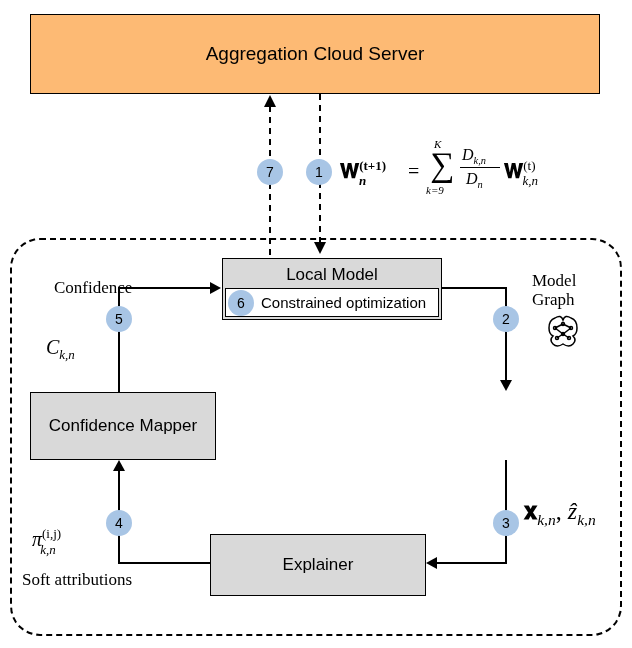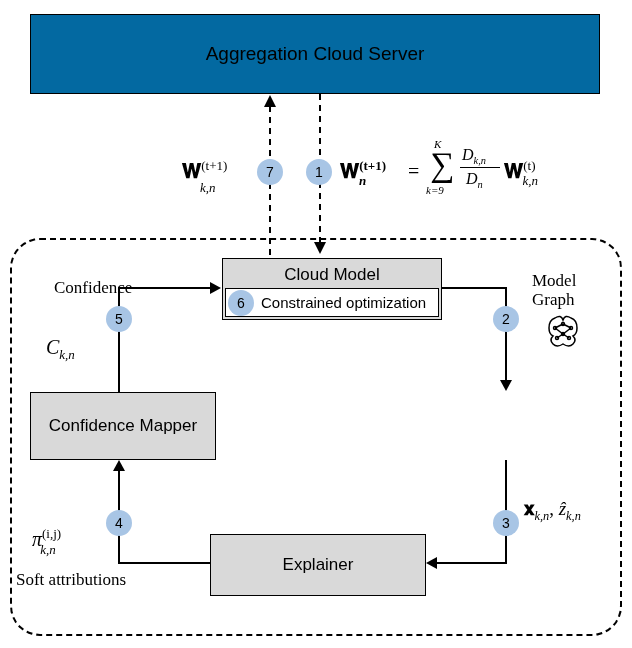--- a/index.html
+++ b/index.html
@@ -2,21 +2,21 @@
 <html><head>
   <meta charset="utf-8">
   <style>
     * { box-sizing: border-box; margin: 0; padding: 0; }
     body { font-family: Arial, sans-serif; background: #fff; width: 632px; height: 648px; position: relative; }
     
     .canvas { position: relative; width: 632px; height: 648px; }
     
     .box { position: absolute; border: 1.5px solid #000; display: flex; align-items: center; justify-content: center; text-align: center; }
     
-    .cloud-box { background: #0369a1; }
+    .cloud-box { background: #fdba74; }
     .gray-box { background: #d9d9d9; }
     .white-box { background: #fff; }
     
     .dashed-container {
       position: absolute;
       border: 2px dashed #000;
       border-radius: 30px;
     }
     
     .step-circle {
@@ -63,21 +63,21 @@
   </svg>
 
   <svg class="dashed-line" style="left:312px; top:94px; width:16px; height:161px;">
     <line x1="8" y1="0" x2="8" y2="149" stroke="#000" stroke-width="2" stroke-dasharray="6,5"></line>
     <polygon points="2,148 14,148 8,160" fill="#000"></polygon>
   </svg>
 
   <div class="dashed-container" style="left:10px; top:238px; width:612px; height:398px;"></div>
 
   <div class="box gray-box" style="left:222px; top:258px; width:220px; height:62px; justify-content:flex-start; padding-top:6px; flex-direction:column;">
-    <span style="font-size:17px;">Cloud Model</span>
+    <span style="font-size:17px;">Local Model</span>
   </div>
 
   <div class="box white-box" style="left:225px; top:288px; width:214px; height:29px; font-size:15px; padding-left:35px; justify-content:flex-start; text-align:left;">
     <div style="line-height:13px;">
       <span>Constrained optimization</span>
     </div>
   </div>
 
   <div class="box gray-box" style="left:30px; top:392px; width:186px; height:68px; font-size:17px;">
     <span>Confidence Mapper</span>
@@ -121,44 +121,40 @@
     </div>
   <div class="step-circle" style="left:106px; top:306px;">
       <span>5</span>
     </div>
   <div class="step-circle" style="left:228px; top:290px;">
       <span>6</span>
     </div>
 
   <div class="label" style="left:54px; top:278px;">Confidence</div>
   <div class="label" style="left:532px; top:271px; width:70px; line-height:19px;">Model Graph</div>
-  <div class="label" style="left:16px; top:570px;">Soft attributions</div>
+  <div class="label" style="left:22px; top:570px;">Soft attributions</div>
 
   <svg style="position:absolute; left:545px; top:314px; width:36px; height:36px;" viewBox="0 0 36 36">
     <g fill="none" stroke="#000" stroke-width="1.5">
       <path d="M10 4 Q4 6 4 14 Q4 20 8 22 Q4 26 8 30 Q12 34 18 30 Q24 34 28 30 Q32 26 28 22 Q32 20 32 14 Q32 6 26 4 Q20 0 18 6 Q16 0 10 4 Z"></path>
       <circle cx="10" cy="14" r="1.5"></circle>
         <circle cx="18" cy="10" r="1.5"></circle>
         <circle cx="26" cy="14" r="1.5"></circle>
       <circle cx="12" cy="24" r="1.5"></circle>
         <circle cx="24" cy="24" r="1.5"></circle>
         <circle cx="18" cy="20" r="1.5"></circle>
       <line x1="10" y1="14" x2="18" y2="10"></line>
         <line x1="18" y1="10" x2="26" y2="14"></line>
       <line x1="10" y1="14" x2="18" y2="20"></line>
         <line x1="26" y1="14" x2="18" y2="20"></line>
       <line x1="12" y1="24" x2="18" y2="20"></line>
         <line x1="24" y1="24" x2="18" y2="20"></line>
     </g>
   </svg>
 
-  <div class="label math" style="left:182px; top:158px; font-size:20px;">
-    <span class="bold" style="font-style:normal;">𝐖</span><span class="sup" style="font-style:normal;">(t+1)</span><br>
-    <span class="sub" style="position:relative; top:-14px; left:18px; font-style:italic;">k,n</span>
-  </div>
 
   <div class="label math" style="left:340px; top:140px; width:280px; height:70px;">
     <span style="position:absolute; left:0; top:18px; font-size:20px;">
       <span class="bold" style="font-style:normal;">𝐖</span><span class="sup" style="font-style:normal; font-weight:bold;">(t+1)</span>
       <span class="sub bold" style="position:relative; left:-32px; top:2px;">n</span>
     </span>
     <span style="position:absolute; left:68px; top:20px; font-size:20px; font-style:normal;"> = </span>
 
     <span style="position:absolute; left:94px; top:-2px; font-size:11px;">K</span>
     <span style="position:absolute; left:90px; top:6px; font-size:34px; font-style:normal;">∑</span>
@@ -180,17 +176,17 @@
 
   <div class="label math" style="left:46px; top:336px; font-size:20px;">
     <span>C</span><span class="sub">k,n</span>
   </div>
 
   <div class="label math" style="left:32px; top:526px; font-size:20px;">
     <span>π</span><span class="sup" style="font-style:normal;">(i,j)</span>
     <span class="sub" style="position:relative; left:-26px; top:3px;">k,n</span>
   </div>
 
-  <div class="label math" style="left:524px; top:498px; font-size:19px;">
+  <div class="label math" style="left:524px; top:498px; font-size:24px;">
     <span class="bold" style="font-style:normal;">𝐱</span><span class="sub">k,n</span><span style="font-style:normal;">, </span><span>ẑ</span><span class="sub">k,n</span>
   </div>
 
 </div>
 
 </body></html>

